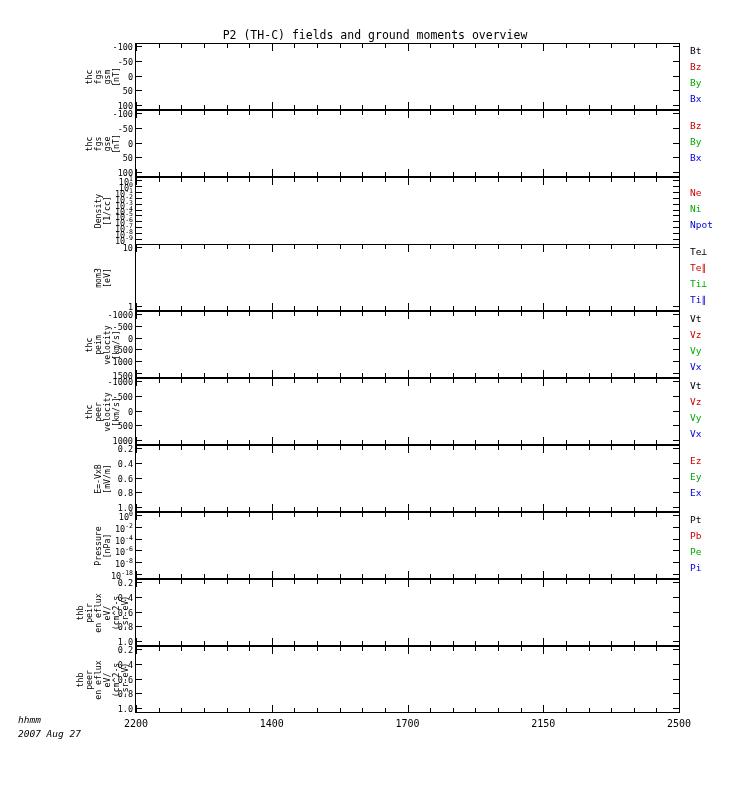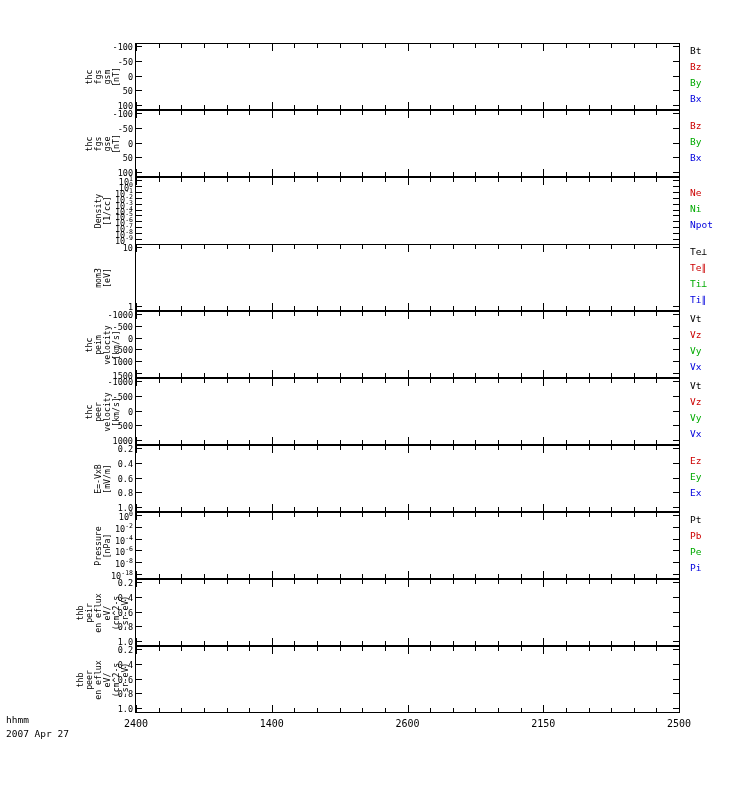--- a/index.html
+++ b/index.html
@@ -94,30 +94,32 @@
   .xlab {
     position: absolute;
     top: 718px;
     font-size: 10px;
     font-family: "DejaVu Sans Mono", monospace;
     transform: translateX(-50%);
     color: #000;
   }
   .corner {
     position: absolute;
-    left: 6px;
+    left: 18px;
     font-size: 9.5px;
     font-family: "DejaVu Sans Mono", monospace;
     color: #000;
+    font-style: italic;
   }
 </style>
 </head>
 <body>
 
 <div id="stack">
+  <div class="title">P2 (TH-C) fields and ground moments overview</div>
 <div class="panel" style="top: 43px; height: 67px;">
       <div class="inner">
         <div class="tick-x" style="left: 0px; bottom: 0px; height: 7px;"></div>
         <div class="tick-x" style="left: 0px; top: 0px; height: 7px;"></div>
         <div class="tick-x" style="left: 22.625px; bottom: 0px; height: 4px;"></div>
         <div class="tick-x" style="left: 22.625px; top: 0px; height: 4px;"></div>
         <div class="tick-x" style="left: 45.25px; bottom: 0px; height: 4px;"></div>
         <div class="tick-x" style="left: 45.25px; top: 0px; height: 4px;"></div>
         <div class="tick-x" style="left: 67.875px; bottom: 0px; height: 4px;"></div>
         <div class="tick-x" style="left: 67.875px; top: 0px; height: 4px;"></div>
@@ -854,20 +856,20 @@
       <div class="ylab" style="top: 32.5px;">0.6</div>
       <div class="ylab" style="top: 47.25px;">0.8</div>
       <div class="ylab" style="top: 62px;">1.0</div>
     </div>
     <div class="ytitle" style="width: 67px; height: 46px; left: 68.5px; top: 656.5px; display: flex; align-items: center; justify-content: center;">thb
 peer
 en eflux
 eV/
 (cm^2-s
 -sr-eV)</div>
-    <div class="xlab" style="left: 136px;">2400</div>
+    <div class="xlab" style="left: 136px;">2200</div>
     <div class="xlab" style="left: 271.75px;">1400</div>
-    <div class="xlab" style="left: 407.5px;">2600</div>
+    <div class="xlab" style="left: 407.5px;">1700</div>
     <div class="xlab" style="left: 543.25px;">2150</div>
     <div class="xlab" style="left: 679px;">2500</div>
     <div class="corner" style="top: 714px;">hhmm</div>
-    <div class="corner" style="top: 728px;">2007 Apr 27</div>
+    <div class="corner" style="top: 728px;">2007 Aug 27</div>
   </div>
 
 </body></html>

